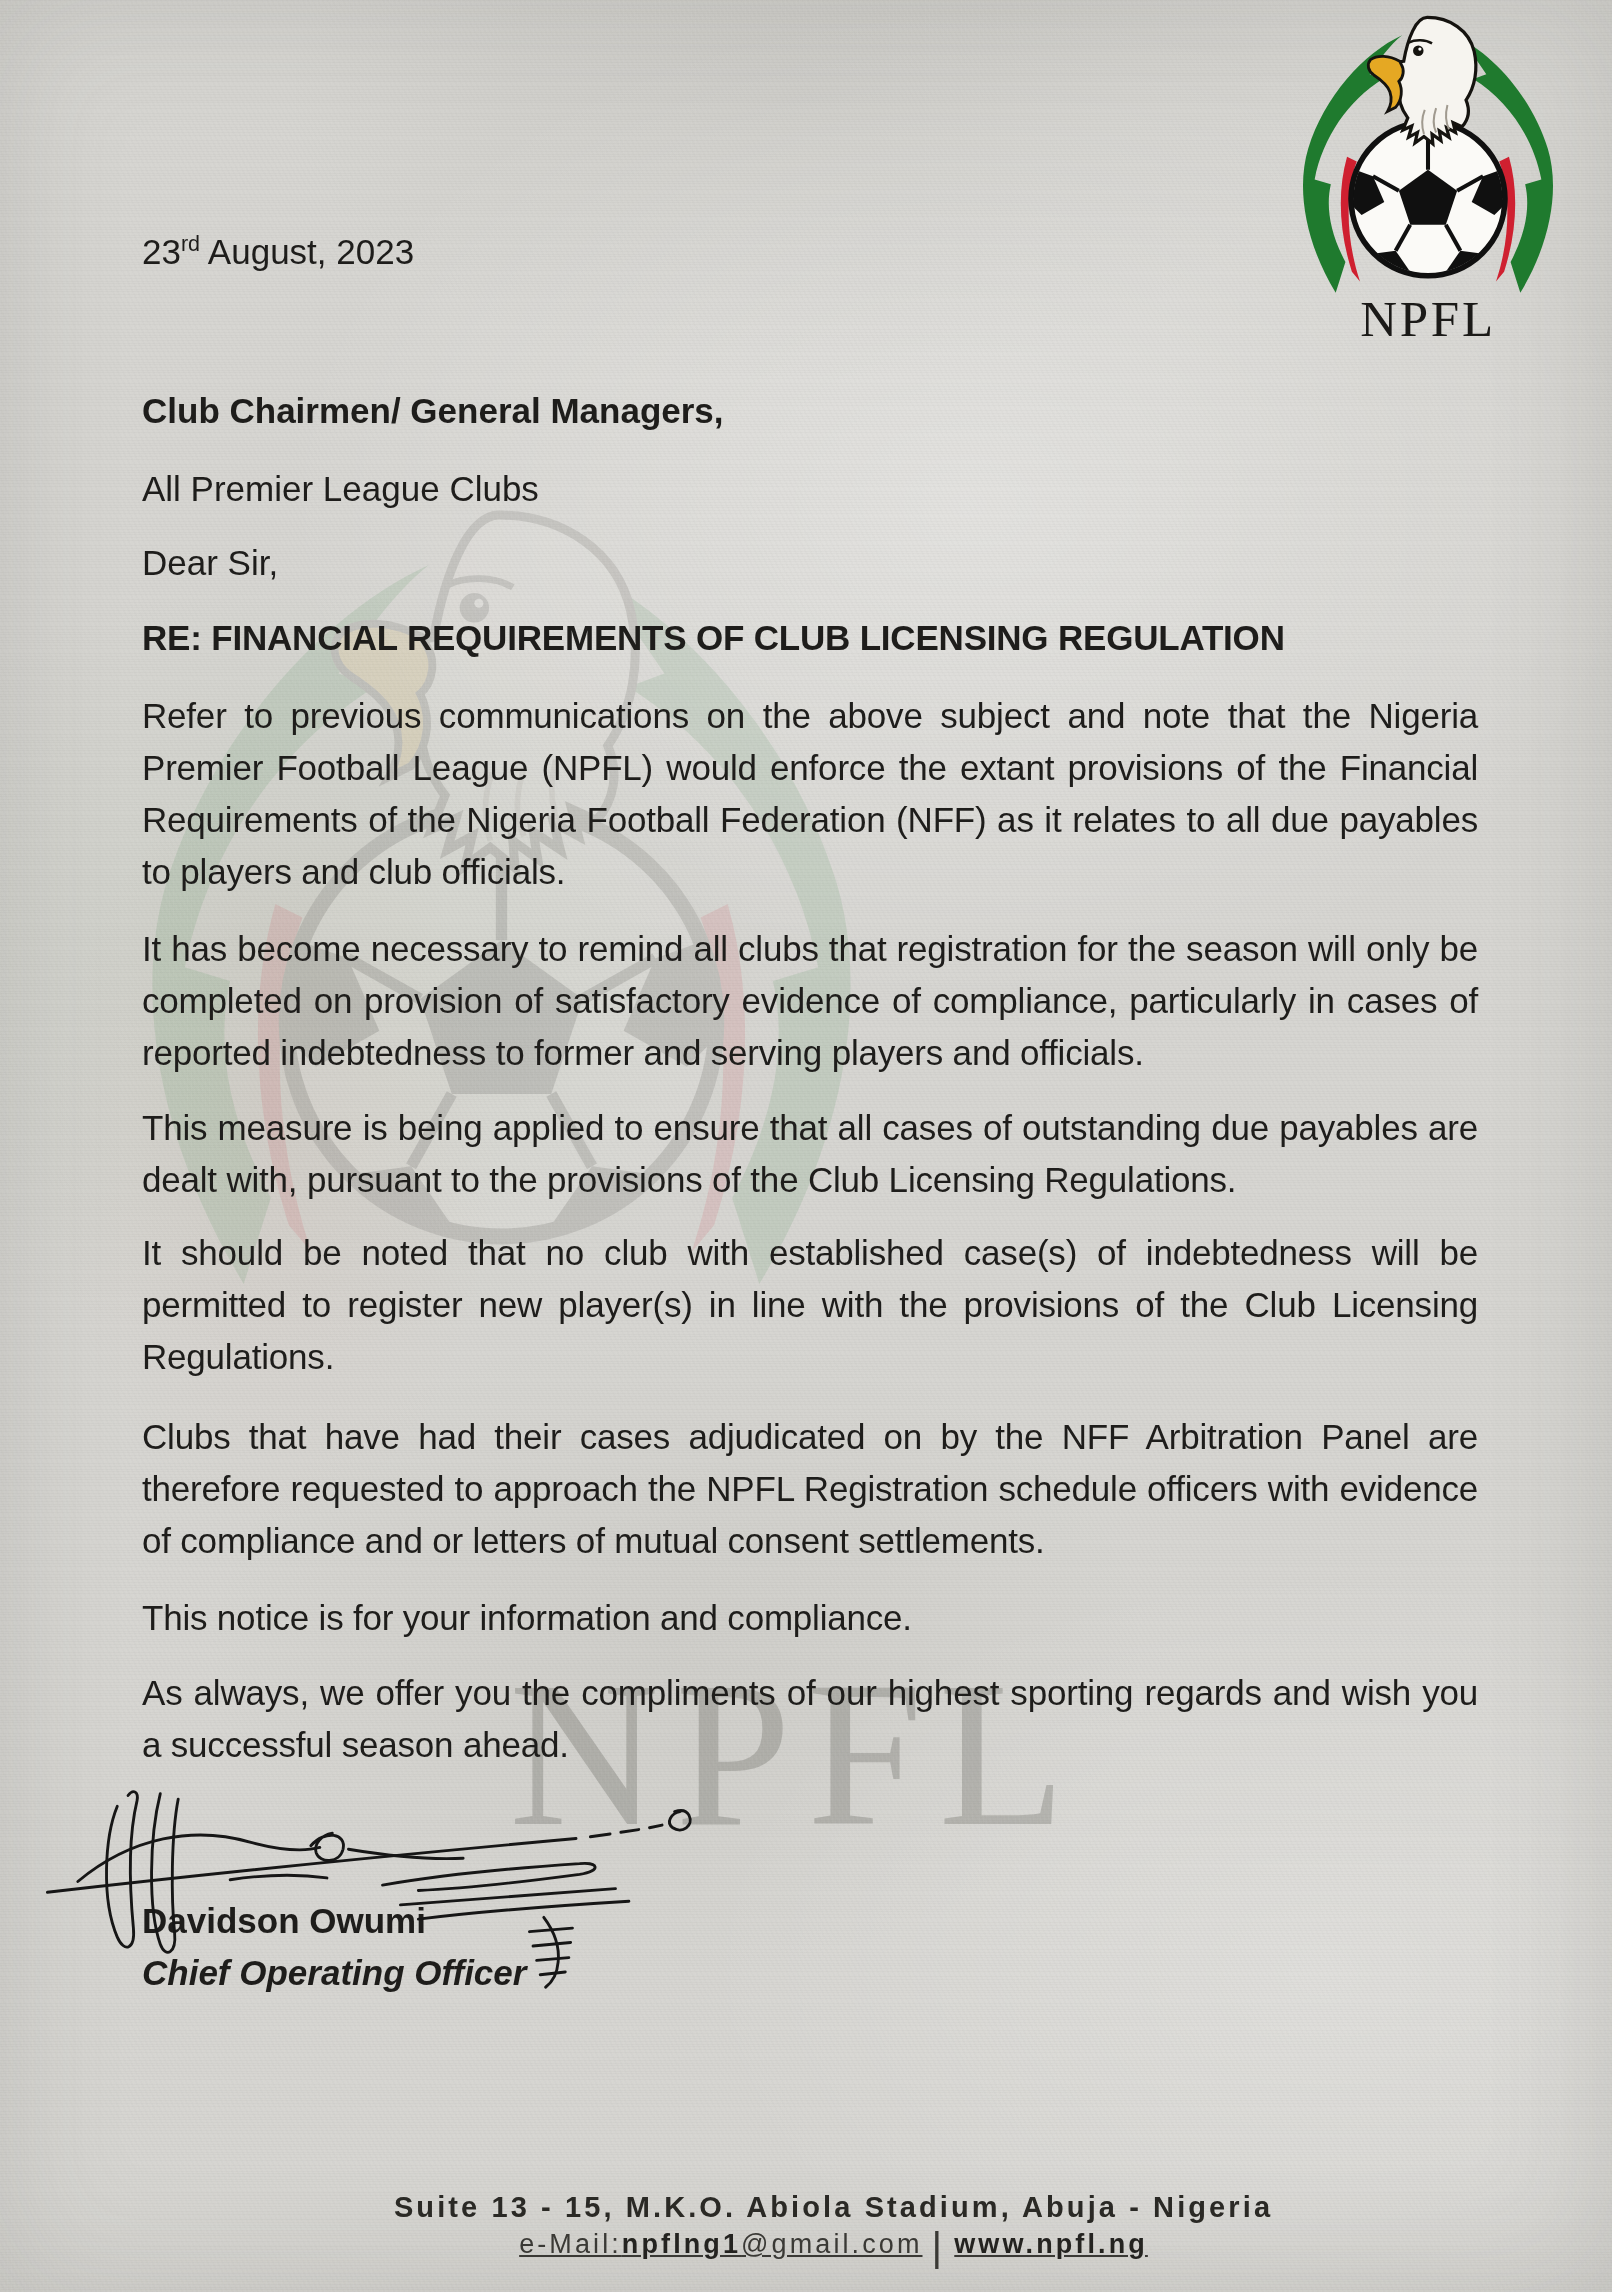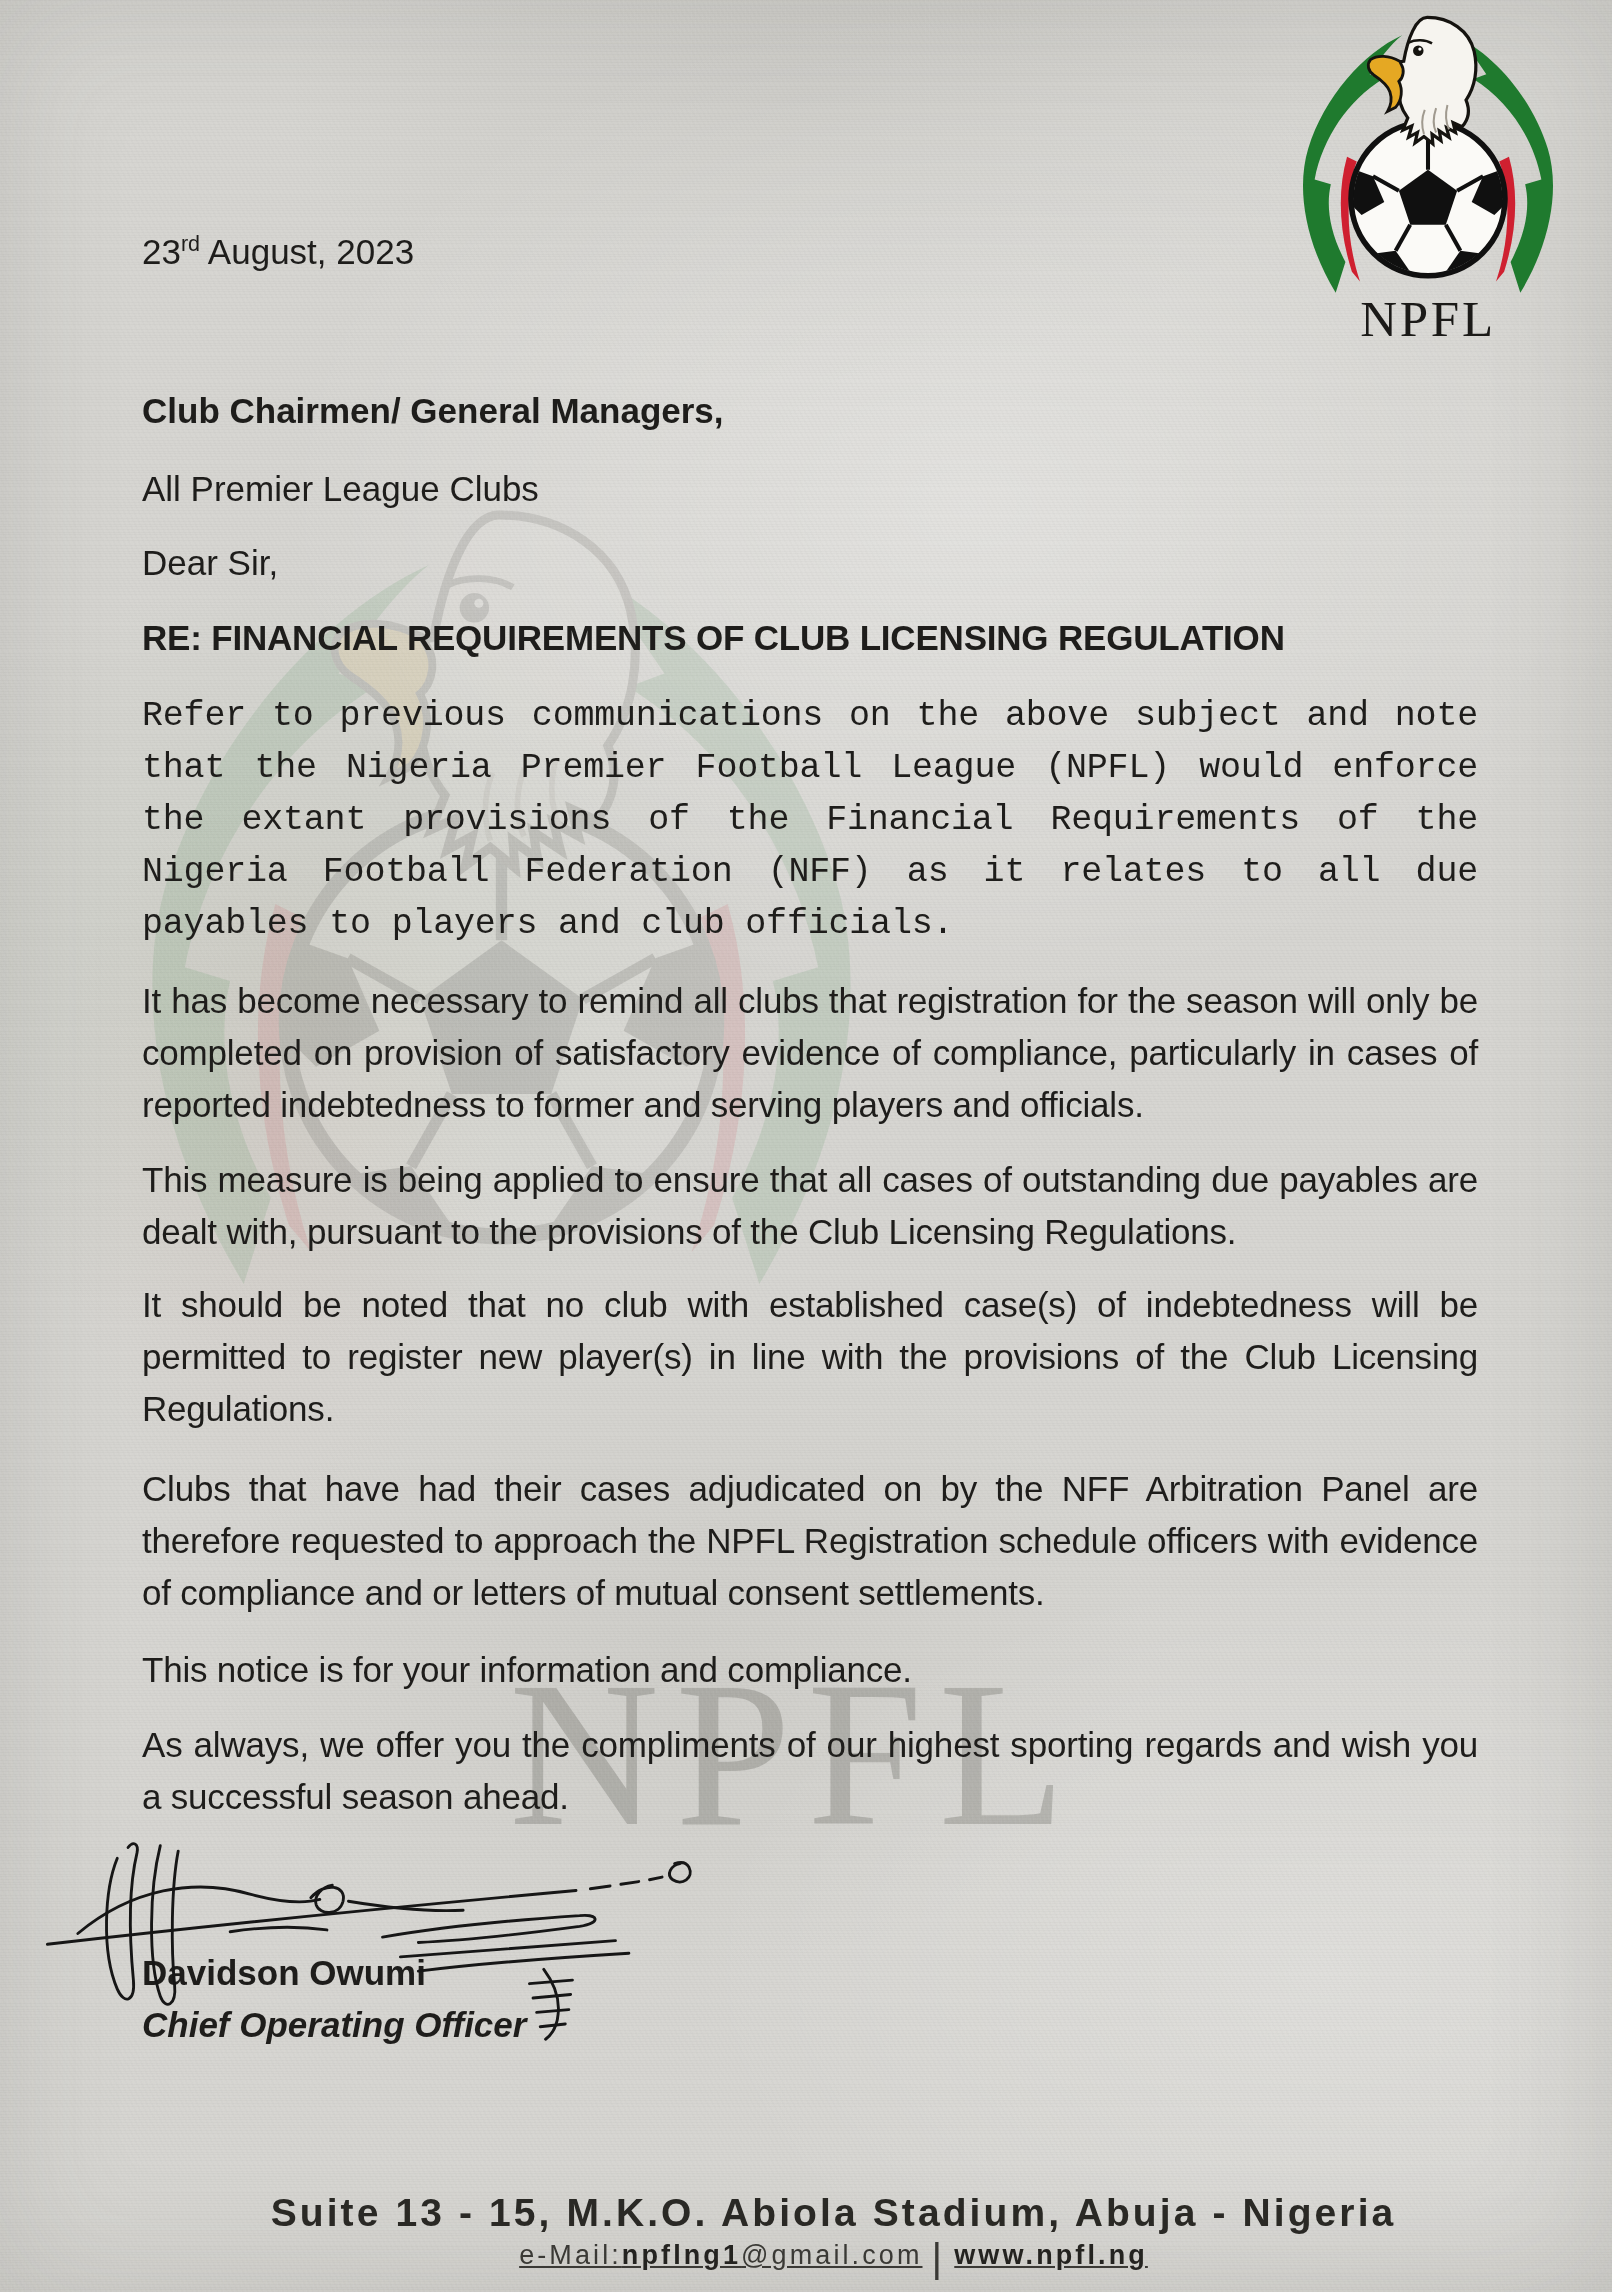--- a/index.html
+++ b/index.html
@@ -42,34 +42,34 @@
   }
   .content { position:relative; z-index:2; margin:0 135px 0 142px; font-size:35px; line-height:52px; }
   .content p { margin:0; }
   .date { margin-top:226px !important; }
   .date sup { font-size:21.5px; vertical-align:super; line-height:0; }
   .addr1 { margin-top:107px !important; font-weight:700; }
   .addr2 { margin-top:26px !important; }
   .salutation { margin-top:22.4px !important; }
   .subject { margin-top:22.4px !important; font-weight:700; letter-spacing:-0.2px; }
   .para { text-align:justify; letter-spacing:-0.2px; }
-  .p1 { margin-top:26px !important;font-family:Liberation Mono, monospace; }
+  .p1 { margin-top:26px !important; }
   .p2 { margin-top:25px !important; }
   .p3 { margin-top:23px !important; }
   .p4 { margin-top:28px !important; }
   .p5 { margin-top:21.5px !important; }
   .p6 { margin-top:25px !important; }
   .p7 { margin-top:22.4px !important; }
   .closing { margin-top:21.5px !important; }
   .sig-area { position:relative; height:124px; overflow:visible; }
   .sig-area svg { position:absolute; left:-100px; top:3.6px; width:681px; height:224px; overflow:visible; }
   .sig-name  { font-weight:700; }
   .sig-title { font-weight:700; font-style:italic; }
   .footer { position:absolute; left:0; right:0; top:2191px; z-index:2; text-align:center; padding-left:54px; }
-  .footer-line1 { font-size:39px; font-weight:700; letter-spacing:3.1px; color:#2a2925; }
+  .footer-line1 { font-size:29px; font-weight:700; letter-spacing:3.1px; color:#2a2925; }
   .footer-line2 { font-size:27px; letter-spacing:3.1px; margin-top:5.4px; color:#3a3935;text-decoration:underline; }
   .footer-line2 .fbold { font-weight:700; color:#242320; }
   .footer-line2 .fsep { display:inline-block; font-size:41px; font-weight:300; vertical-align:-7.2px; margin:0 9px; line-height:0; }
   .defs-holder { position:absolute; width:0; height:0; overflow:hidden; }
 </style>
 </head>
 <body>
 
 <div class="page">
 

